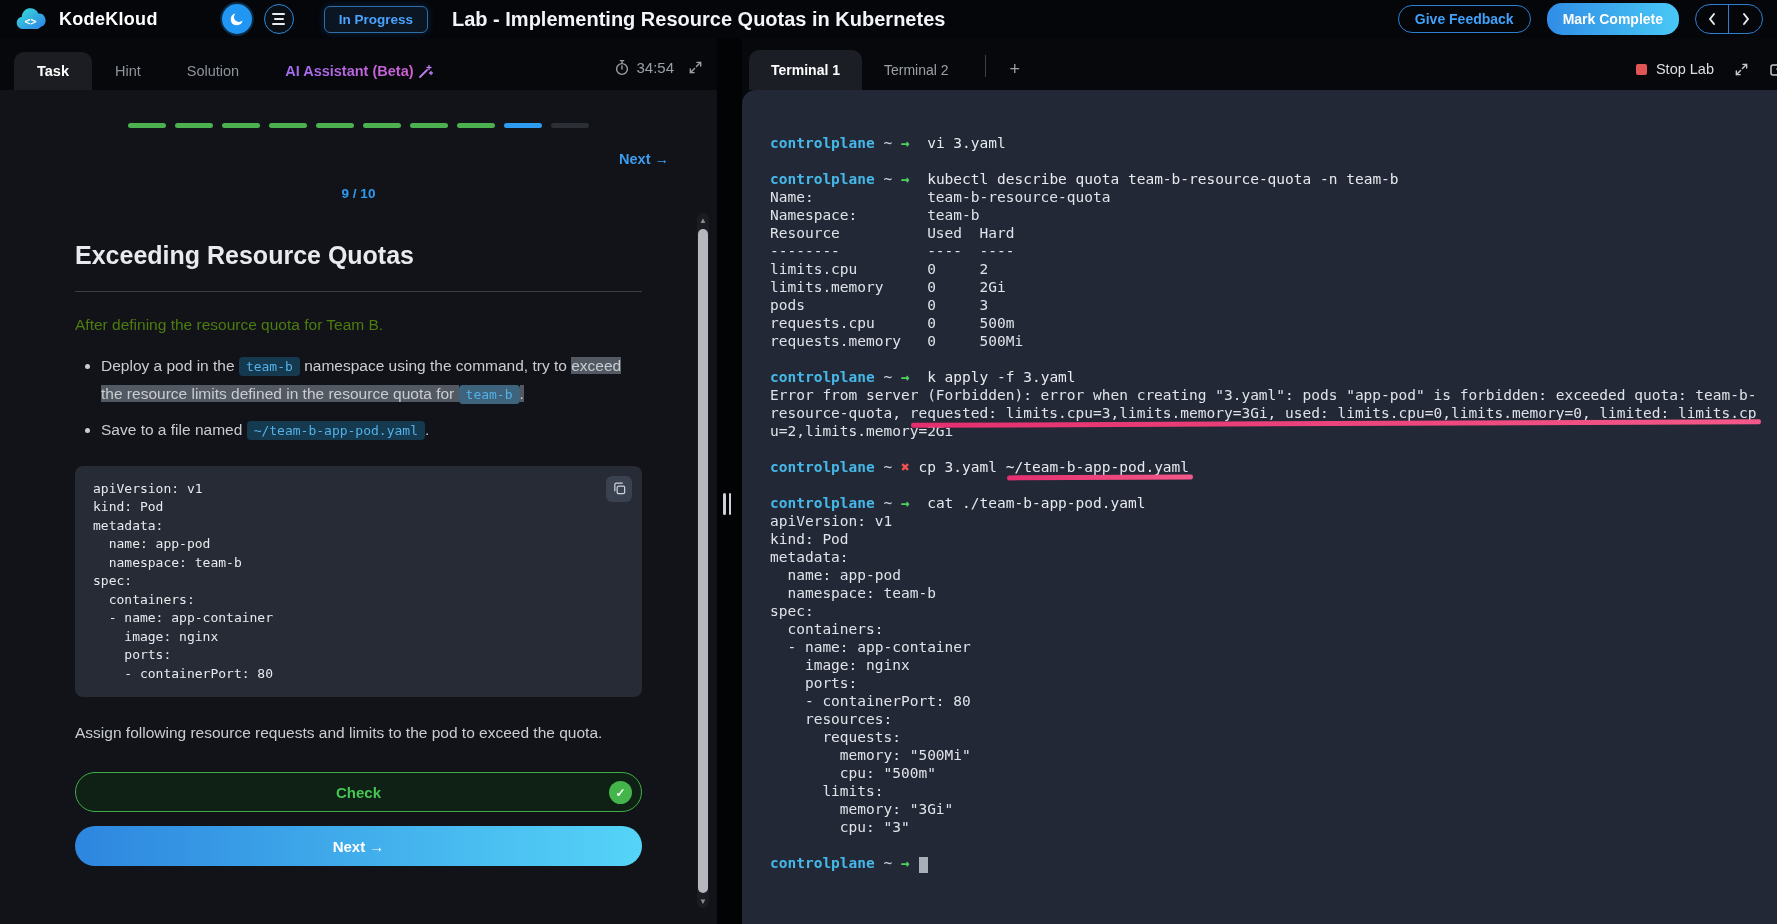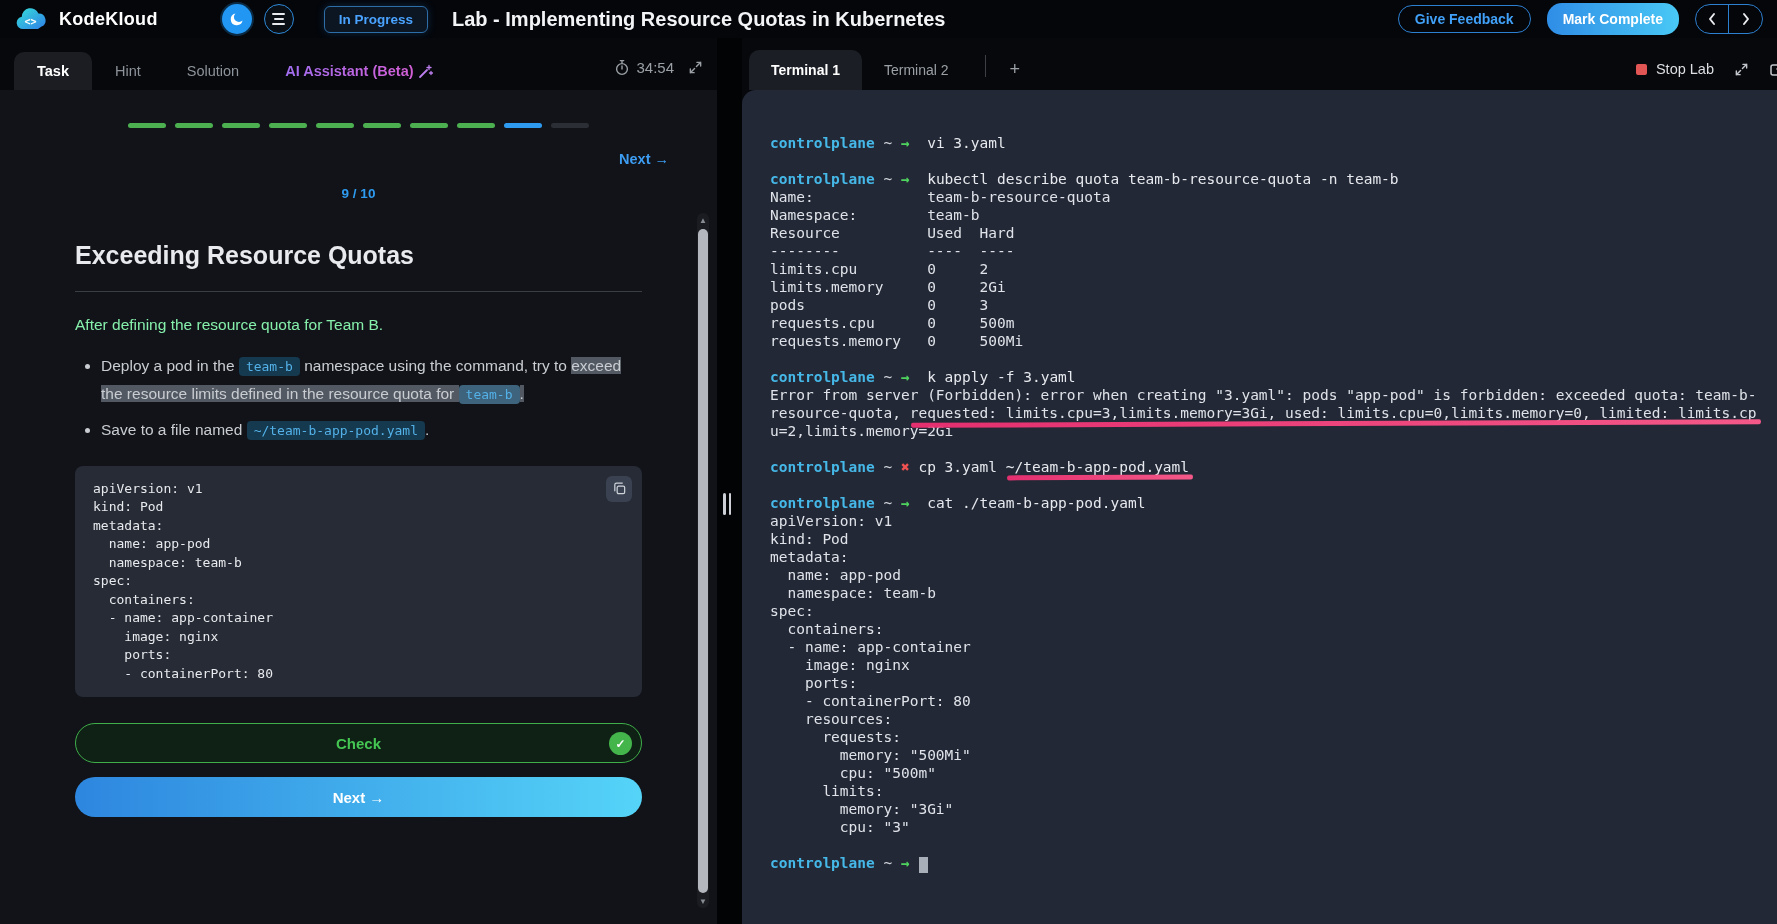--- a/index.html
+++ b/index.html
@@ -55,21 +55,21 @@
   .pseg.done { background:#4caf50; }
   .pseg.current { background:#2e9bf0; }
   .pseg.todo { background:#2b2e34; }
   .next-link-row { margin-top:22px; text-align:right; padding-right:24px; }
   .next-link { color:#3d9df3; font-size:14.5px; font-weight:600; cursor:pointer; }
   .step-counter { margin-top:18px; text-align:center; color:#2e9bf0; font-size:13.5px; font-weight:700; }
 
   .lp-body { margin:0 51px; }
   .task-heading { margin-top:40px; color:#e8eaed; font-size:25px; font-weight:700;
     padding-bottom:21px; border-bottom:1px solid #3a3e45; }
-  .task-intro { margin-top:24px; color:#86efac; font-size:15.5px; }
+  .task-intro { margin-top:24px; color:#4d7c0f; font-size:15.5px; }
   .task-list { margin-top:18px; margin-left:26px; color:#c9cdd2; font-size:15.5px; line-height:1.78; }
   .task-list li { margin-bottom:9px; }
   code.inline { font-family:"DejaVu Sans Mono", monospace; font-size:13px; color:#53b1e8;
     background:#15394f; padding:2px 7px; border-radius:4px; }
   .sel { background:rgba(148,160,172,.5); }
   code.inline.sel { background:#3e637c; }
 
   .code-block { position:relative; margin-top:22px; background:#262b35; border-radius:8px; padding:14px 18px; }
   .code-block pre { font-family:"DejaVu Sans Mono", monospace; font-size:13px; line-height:18.5px; color:#e8eaee; white-space:pre; }
   .copy-btn { position:absolute; top:10px; right:10px; width:26px; height:26px; border-radius:6px;
@@ -245,20 +245,21 @@
           <div class="copy-btn">
             <span>
               <svg width="15" height="15" viewBox="0 0 16 16">
                 <rect x="5.5" y="5.5" width="8" height="8" rx="1.5" fill="none" stroke="#cfd4db" stroke-width="1.3"></rect>
                 <path d="M3 10.5 V4 a1.8 1.8 0 0 1 1.8-1.8 H11" fill="none" stroke="#cfd4db" stroke-width="1.3" stroke-linecap="round"></path>
               </svg>
             </span>
           </div>
         </div>
 
+        <p class="task-outro">Assign following resource requests and limits to the pod to exceed the quota.</p>
 
         <div class="check-btn">
           <span>Check</span>
           <span class="check-circle">✓</span>
         </div>
         <button class="nextstep-btn">Next →</button>
       </div>
     </div>
 
     <div class="lp-scrollbar">

